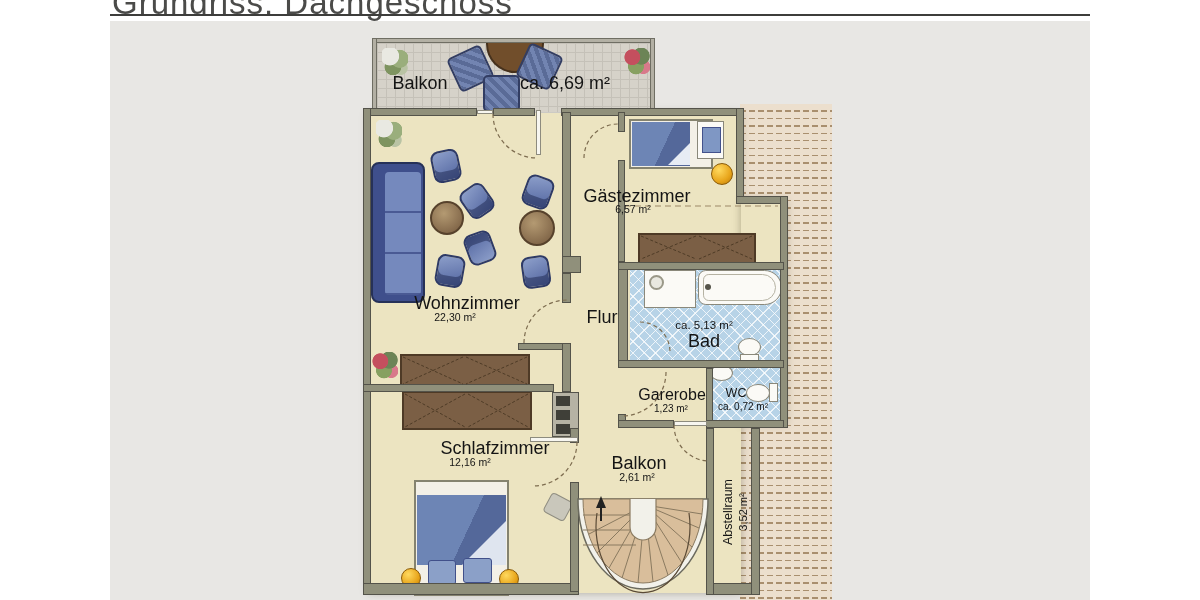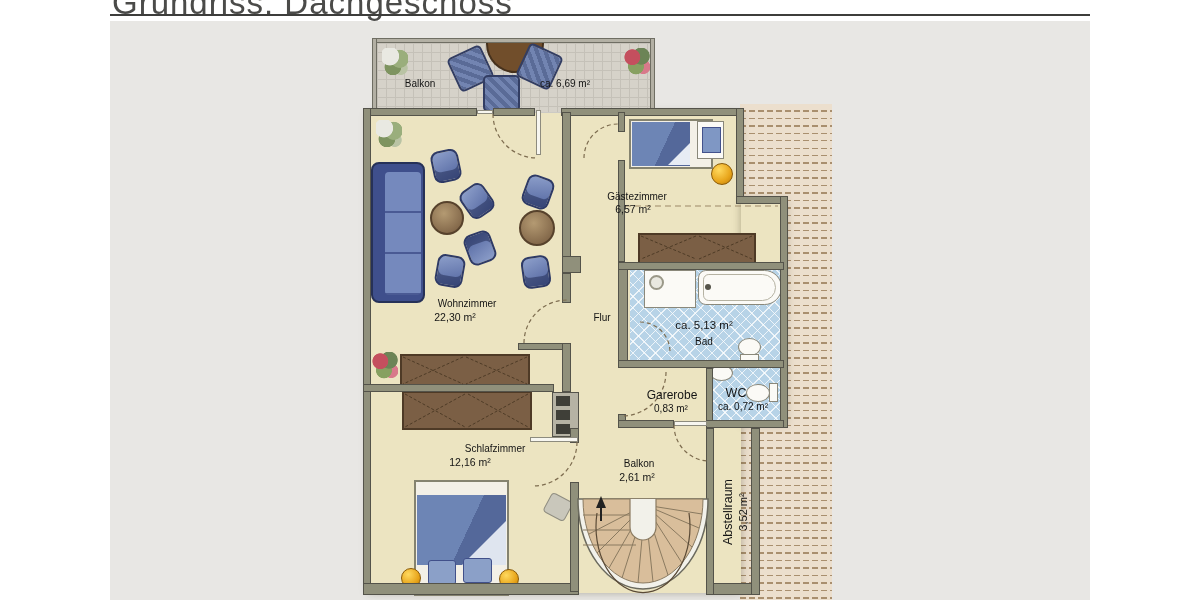--- a/index.html
+++ b/index.html
@@ -62,21 +62,21 @@
   .bed{background:#f3f0e7;border:2px solid #85836f;}
   .blanket{position:absolute;background:linear-gradient(115deg,#6d85b5 0 55%,#54689a 55%);}
   .fold{position:absolute;width:0;height:0;border-style:solid;}
   .pillow{position:absolute;background:#8ba0c8;border:1px solid #41508a;border-radius:3px;}
   .lamp{border-radius:50%;border:1px solid #8a5a06;z-index:12;
     background:radial-gradient(circle at 35% 30%,#ffd95e,#e8a51b 60%,#b97908);}
   .white-fix{background:#fbfaf6;border:1.5px solid #8a887a;z-index:11;}
   .shelf-dark{background:repeating-linear-gradient(180deg,#3f3f38 0 10px,#b6b3a4 10px 14px);}
   svg.overlay{position:absolute;left:0;top:0;z-index:30;pointer-events:none;}
   
-  .lbl{position:absolute;transform:translate(-50%,-50%);font-size:10px;color:#141414;
+  .lbl{position:absolute;transform:translate(-50%,-50%);font-size:18px;color:#141414;
        white-space:nowrap;z-index:40;}
   .lbl.area{font-size:10.5px;}
   .lbl.vert{transform:translate(-50%,-50%) rotate(-90deg);text-align:center;line-height:1.25;}
   .lbl.vert .l2{font-size:11px;}
 </style>
 </head>
 <body>
 
 <div id="stage">
   <div class="abs photo-bg"></div>
@@ -225,22 +225,22 @@
   <div class="lbl area" style="left:455px;top:317px">22,30 m²</div>
 
   <div class="lbl" style="left:637px;top:196px">Gästezimmer</div>
   <div class="lbl area" style="left:633px;top:209px">6,57 m²</div>
 
   <div class="lbl" style="left:602px;top:317px">Flur</div>
 
   <div class="lbl area" style="left:704px;top:325px;font-size:11.5px">ca. 5,13 m²</div>
   <div class="lbl" style="left:704px;top:341px">Bad</div>
 
-  <div class="lbl" style="left:672px;top:395px;font-size:12px">Garerobe</div>
-  <div class="lbl area" style="left:671px;top:408px;font-size:10px">0,83 m²</div>
+  <div class="lbl" style="left:672px;top:395px;font-size:16px">Garerobe</div>
+  <div class="lbl area" style="left:671px;top:408px;font-size:10px">1,23 m²</div>
 
   <div class="lbl" style="left:736px;top:393px;font-size:12.5px">WC</div>
   <div class="lbl area" style="left:743px;top:406px;font-size:10px">ca. 0,72 m²</div>
 
   <div class="lbl" style="left:495px;top:448px">Schlafzimmer</div>
   <div class="lbl area" style="left:470px;top:462px">12,16 m²</div>
 
   <div class="lbl" style="left:639px;top:463px">Balkon</div>
   <div class="lbl area" style="left:637px;top:477px">2,61 m²</div>
 

